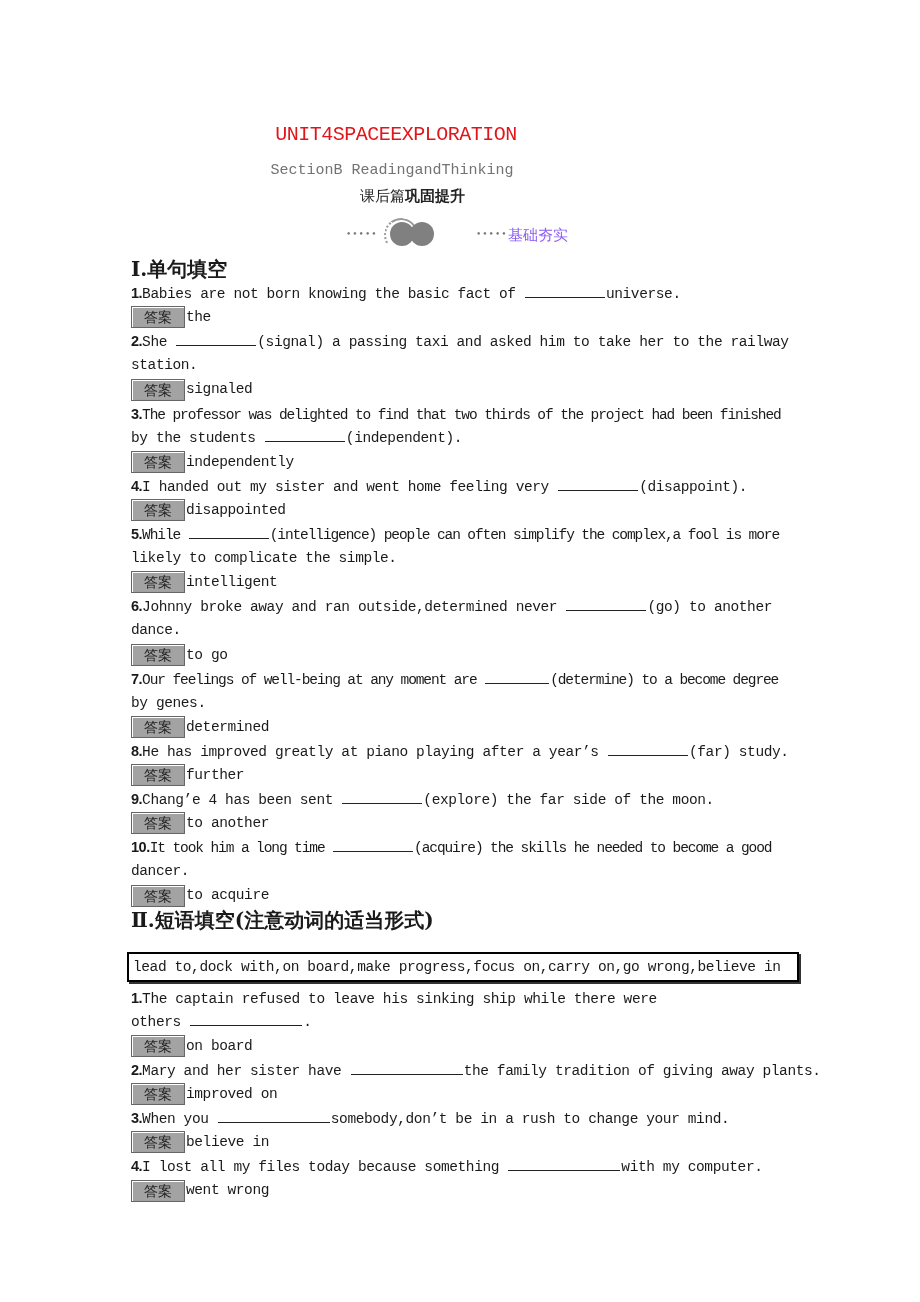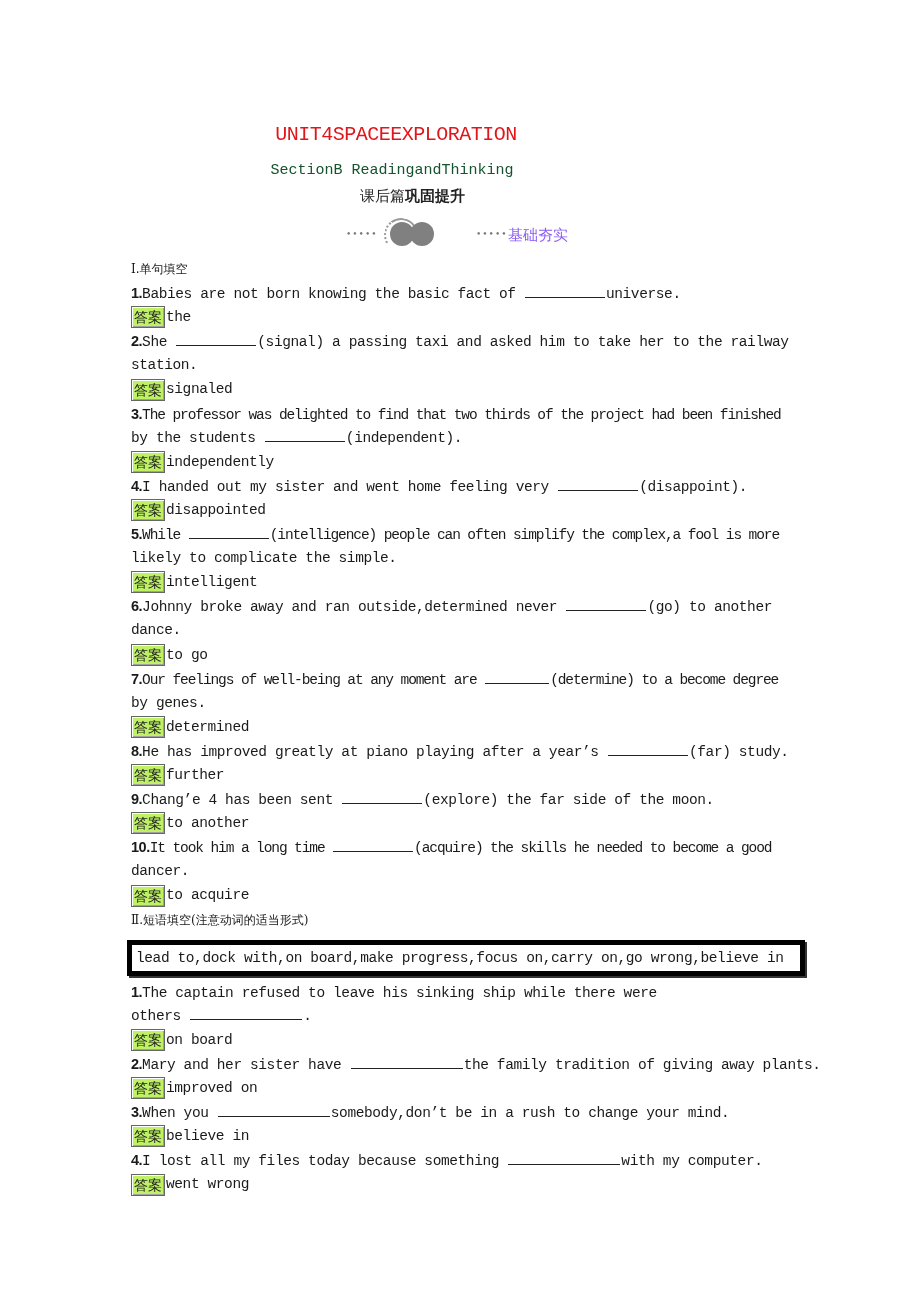--- a/index.html
+++ b/index.html
@@ -3,46 +3,46 @@
 <meta charset="utf-8">
 <style>
   html, body { margin: 0; padding: 0; background: #ffffff; }
   body { width: 920px; height: 1302px; position: relative; overflow: hidden;
          font-family: "DejaVu Serif", "Liberation Serif", serif; color: #1a1a1a; }
   .page { position: absolute; left: 0; top: 0; width: 920px; height: 1302px; }
   .title { position: absolute; top: 123px; left: 0; width: 792px; text-align: center;
            font-family: "Liberation Mono", "DejaVu Sans Mono", monospace; font-size: 20px;
            color: #e0161b; letter-spacing: -0.5px; }
   .subtitle { position: absolute; top: 162px; left: 0; width: 784px; text-align: center;
-              font-family: "Liberation Mono", "DejaVu Sans Mono", monospace; font-size: 15px; color: #14532d; }
+              font-family: "Liberation Mono", "DejaVu Sans Mono", monospace; font-size: 15px; color: #737373; }
   .subtitle2 { position: absolute; top: 187px; left: 0; width: 825px; text-align: center; font-size: 15px; color: #222; }
   .subtitle2 b { font-weight: bold; }
   .banner { position: absolute; top: 218px; left: 346px; height: 30px; width: 240px; }
   .banner .dots { position: absolute; top: 12px; font-size: 9px; letter-spacing: 1px; color: #777; line-height: 8px; }
   .banner .c1, .banner .c2 { position: absolute; top: 4px; width: 24px; height: 24px; border-radius: 50%; background: #808080; }
   .banner .c1 { left: 44px; }
   .banner .c2 { left: 64px; }
   .banner .arc { position: absolute; left: 38px; top: 0px; width: 30px; height: 30px; border-radius: 50%;
                  border-top: 2px solid #9a9a9a; border-left: 2px dotted #9a9a9a; border-right: 2px solid transparent; border-bottom: 2px solid transparent; transform: rotate(10deg); }
   .banner .label { position: absolute; left: 162px; top: 8px; font-size: 15px; color: #8b5cf6; }
 
   .content { position: absolute; left: 131px; top: 257px; width: 665px; }
   .line { height: 24.1px; line-height: 24px; font-size: 14.5px; white-space: nowrap;
           font-family: "Liberation Mono", "DejaVu Sans Mono", monospace; letter-spacing: -0.4px; }
   .line.tight { letter-spacing: -1.1px; }
-  .sec { font-family: "DejaVu Serif", serif; font-size: 12px; letter-spacing: 0; }
+  .sec { font-family: "DejaVu Serif", serif; font-size: 20px; letter-spacing: 0; font-weight: bold; }
   .num { font-weight: bold; font-family: "Liberation Sans", sans-serif; letter-spacing: -0.5px; }
   .blank { display: inline-block; border-bottom: 1px solid #222; height: 14px; vertical-align: baseline; margin: 0 1px; }
   .ans-row { height: 24.1px; line-height: 24px; font-size: 14.5px; white-space: nowrap;
              font-family: "Liberation Mono", "DejaVu Sans Mono", monospace; letter-spacing: -0.4px; }
-  .badge { display: inline-block; height: 20px; line-height: 20px; padding: 0 2px; font-size: 14px;
-           background: #bef264; border: 1px solid #666; box-shadow: inset 1px 1px 0 #fff, inset -1px -1px 0 #a0a0a0;
+  .badge { display: inline-block; height: 20px; line-height: 20px; padding: 0 12px; font-size: 14px;
+           background: #a3a3a3; border: 1px solid #666; box-shadow: inset 1px 1px 0 #fff, inset -1px -1px 0 #a0a0a0;
            font-family: "DejaVu Sans", sans-serif; color: #222; vertical-align: middle; margin-right: 1px; letter-spacing: 0; }
-  .phrase-box { margin: 8px 0 4px -4px; width: 664px; height: 26px; line-height: 26px;
-                border: 5px solid #000000; box-shadow: 2px 2px 0 #333; padding-left: 4px;
+  .phrase-box { margin: 20px 0 4px -4px; width: 664px; height: 26px; line-height: 26px;
+                border: 2px solid #000000; box-shadow: 2px 2px 0 #333; padding-left: 4px;
                 font-family: "Liberation Mono", "DejaVu Sans Mono", monospace; font-size: 14.5px; letter-spacing: -0.4px; white-space: nowrap; }
 </style>
 </head>
 <body>
 
 <div class="page">
   <div class="title">UNIT4SPACEEXPLORATION</div>
   <div class="subtitle">SectionB  ReadingandThinking</div>
   <div class="subtitle2"><span>课后篇</span><b>巩固提升</b></div>
 

